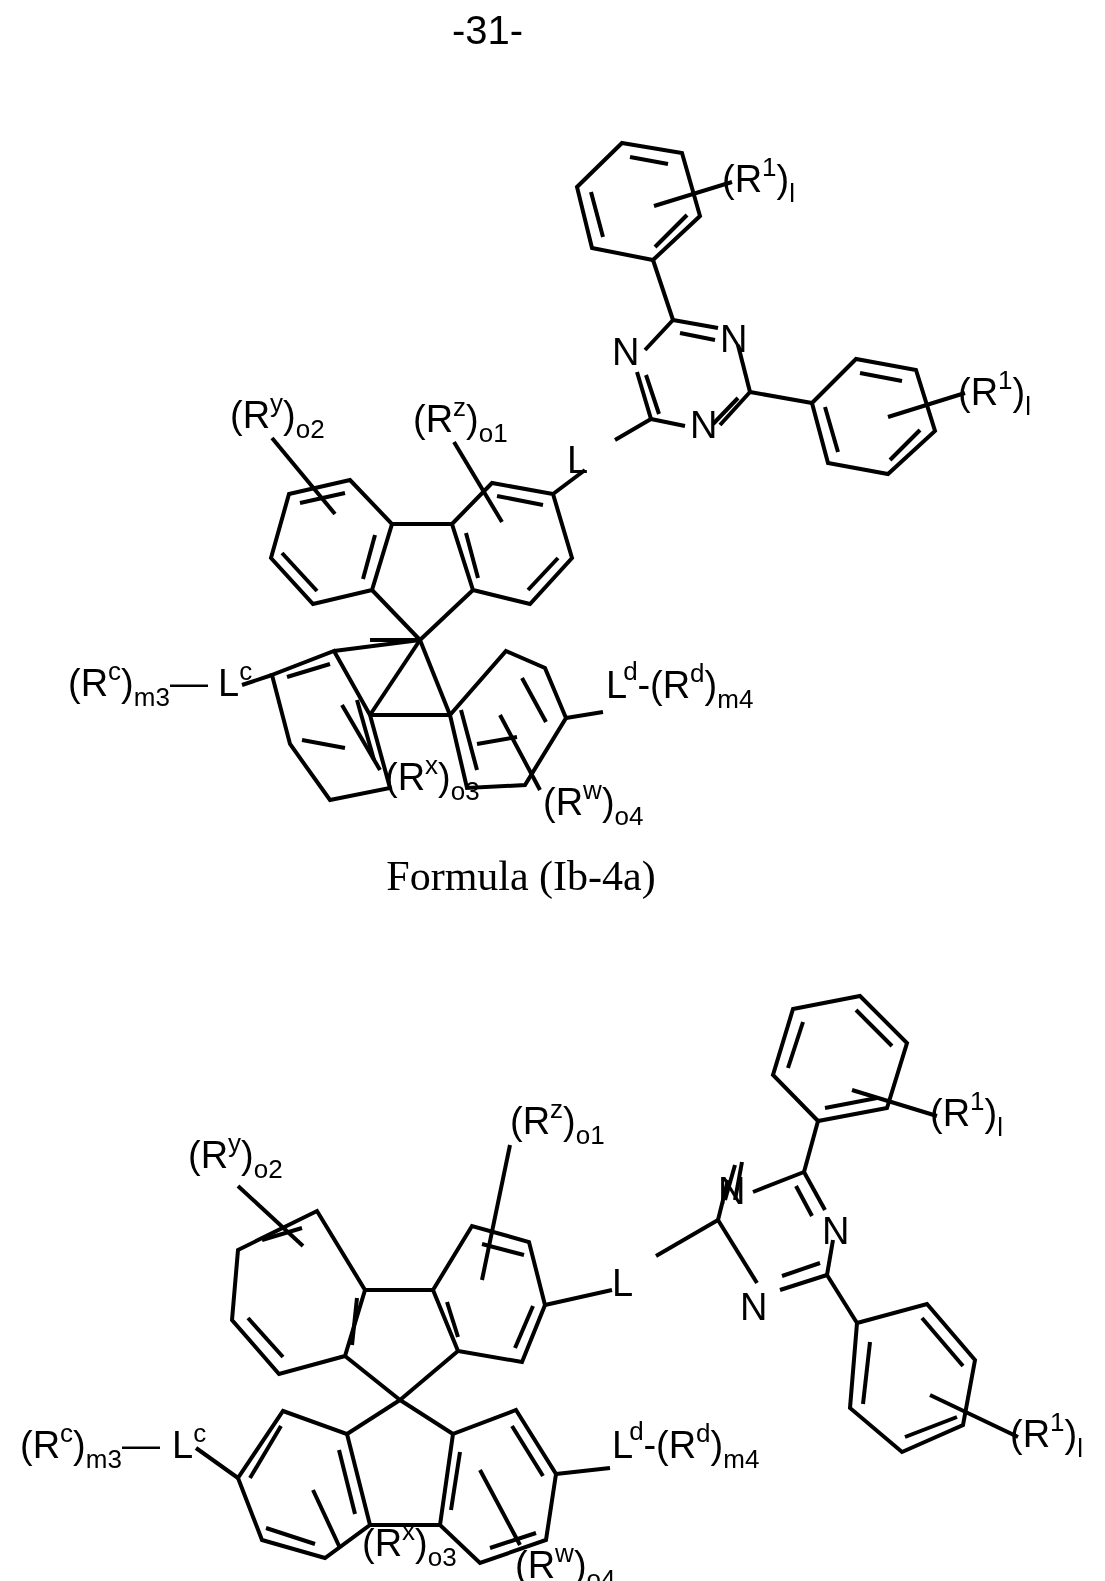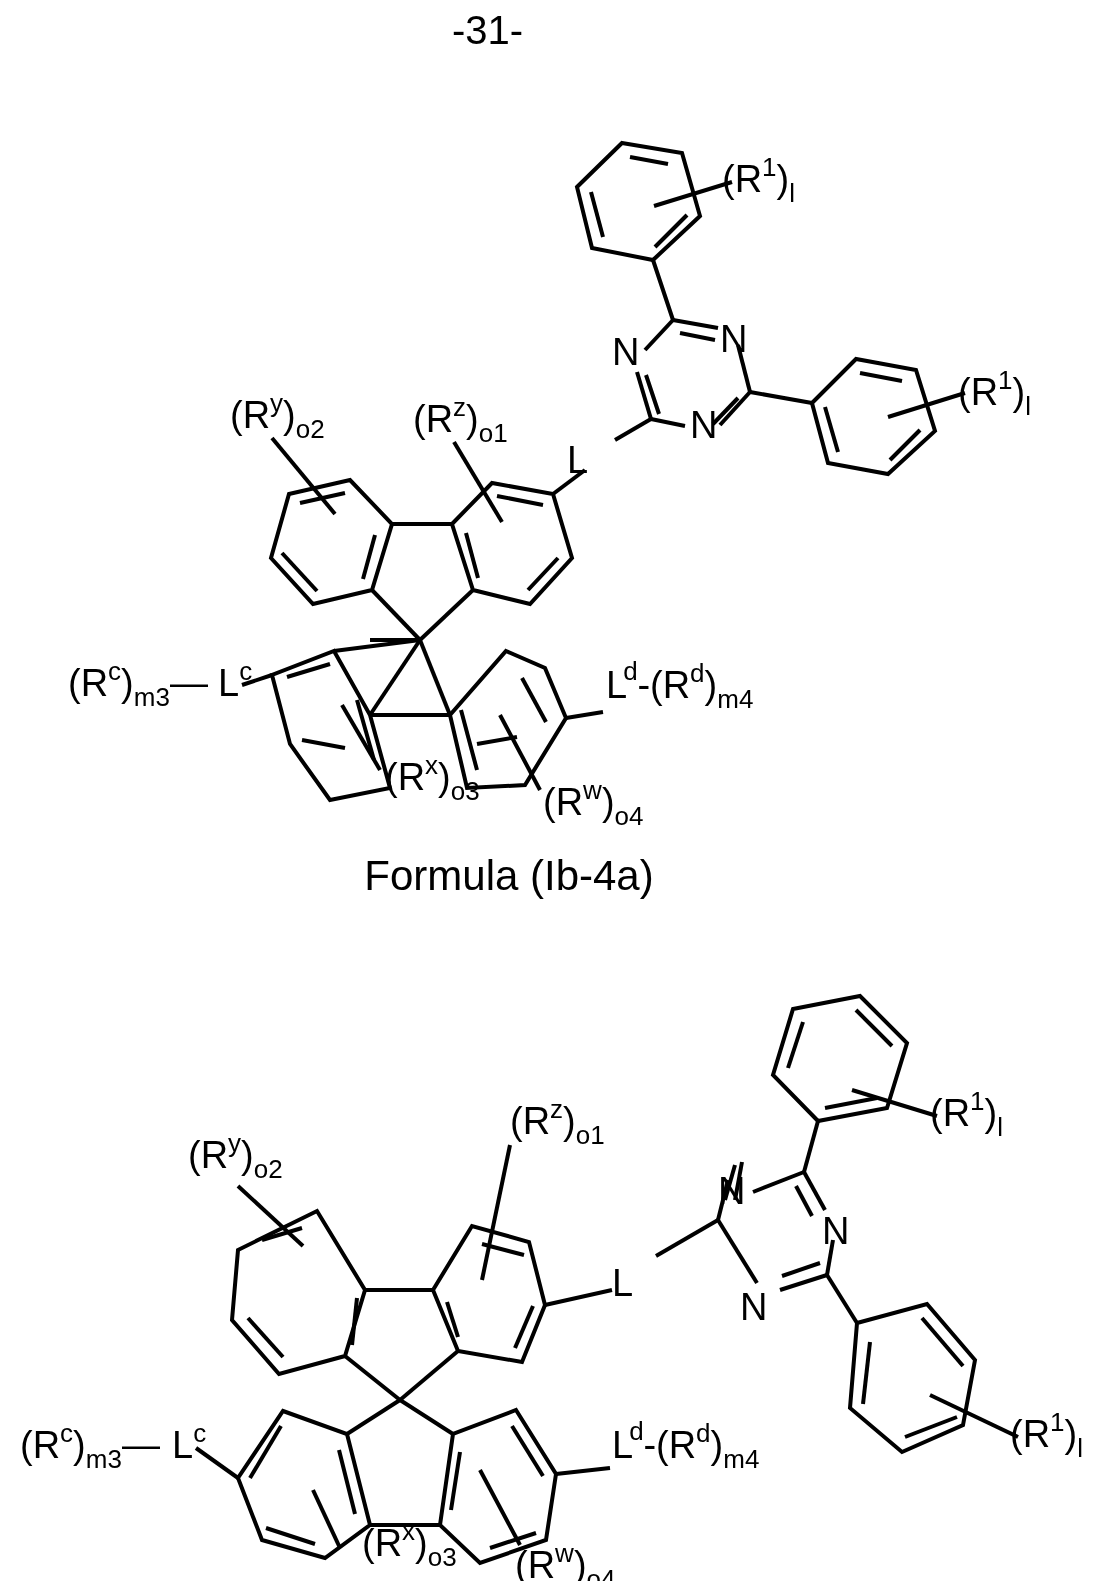--- a/index.html
+++ b/index.html
@@ -1,21 +1,21 @@
 <!DOCTYPE html>
 <html><head>
   <meta charset="utf-8">
   <style>
     html, body { margin: 0; padding: 0; background: #ffffff; }
     body { width: 1105px; height: 1581px; position: relative; overflow: hidden;
            font-family: "Liberation Sans", sans-serif; color: #000; }
     .page-number { position: absolute; top: 8px; left: 0; width: 975px; text-align: center;
                    font-size: 40px; }
-    .caption { position: absolute; top: 852px; left: 0; width: 1018px; text-align: center;
-               font-size: 42px; }
+    .caption { position: absolute; top: 852px; left: 12px; width: 1018px; text-align: center;
+               font-size: 42px; font-family: Liberation Serif, serif; }
     svg.mol { position: absolute; left: 0; width: 1105px; overflow: visible; }
     svg.mol line, svg.mol polyline, svg.mol polygon { stroke: #000; stroke-width: 4; fill: none;
                stroke-linecap: butt; stroke-linejoin: miter; }
     svg.mol text { font-family: "Liberation Sans", sans-serif; fill: #000; }
     .lbl { font-size: 38px; }
     .sup { font-size: 26px; }
     .sub { font-size: 26px; }
   </style>
 </head>
 <body>

